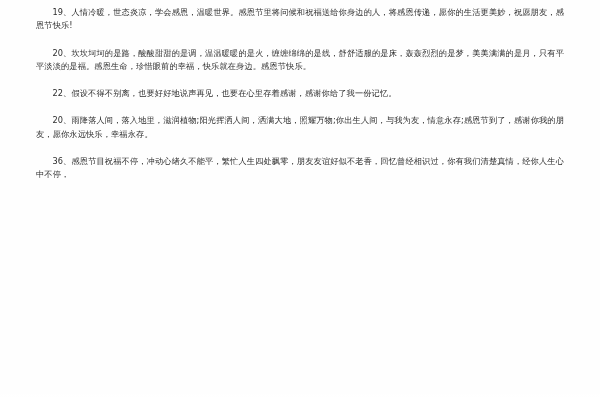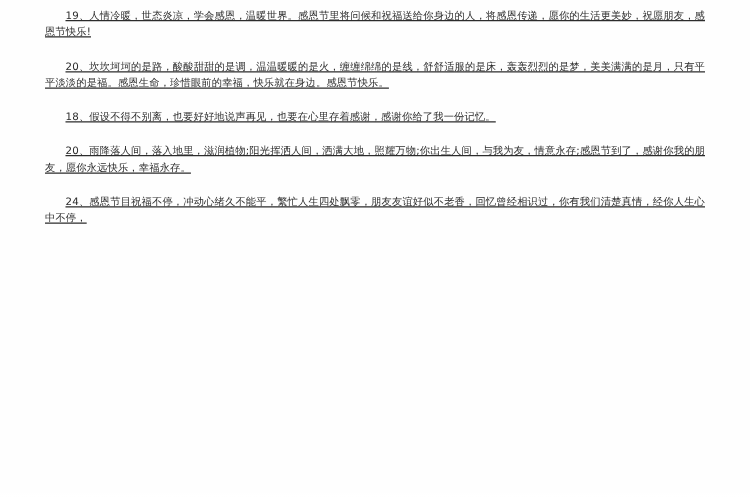--- a/index.html
+++ b/index.html
@@ -25,21 +25,20 @@
   .para {
     font-size: 8.2px;
     line-height: 1.62;
     color: #2c2c2c;
     text-align: justify;
     text-justify: inter-ideograph;
     margin: 0 0 14px 0;
     text-indent: 2em;
     letter-spacing: 0.15px;
     font-family: "DejaVu Sans", sans-serif;
-    text-decoration: underline;
   }
   .para.first {
     text-indent: 2em;
     margin-top: 2px;
   }
   .para.clipped {
     margin-bottom: 0;
   }
   .fade-bottom {
     position: absolute;
@@ -51,18 +50,18 @@
     pointer-events: none;
   }
 </style>
 </head>
 <body>
 
 <div class="page">
 
   <p class="para first">19、人情冷暖，世态炎凉，学会感恩，温暖世界。感恩节里将问候和祝福送给你身边的人，将感恩传递，愿你的生活更美妙，祝愿朋友，感恩节快乐!</p>
   <p class="para">20、坎坎坷坷的是路，酸酸甜甜的是调，温温暖暖的是火，缠缠绵绵的是线，舒舒适服的是床，轰轰烈烈的是梦，美美满满的是月，只有平平淡淡的是福。感恩生命，珍惜眼前的幸福，快乐就在身边。感恩节快乐。</p>
-  <p class="para">18、假设不得不别离，也要好好地说声再见，也要在心里存着感谢，感谢你给了我一份记忆。</p>
+  <p class="para">22、假设不得不别离，也要好好地说声再见，也要在心里存着感谢，感谢你给了我一份记忆。</p>
   <p class="para">20、雨降落人间，落入地里，滋润植物;阳光挥洒人间，洒满大地，照耀万物;你出生人间，与我为友，情意永存;感恩节到了，感谢你我的朋友，愿你永远快乐，幸福永存。</p>
-  <p class="para clipped">24、感恩节目祝福不停，冲动心绪久不能平，繁忙人生四处飘零，朋友友谊好似不老香，回忆曾经相识过，你有我们清楚真情，经你人生心中不停，</p>
+  <p class="para clipped">36、感恩节目祝福不停，冲动心绪久不能平，繁忙人生四处飘零，朋友友谊好似不老香，回忆曾经相识过，你有我们清楚真情，经你人生心中不停，</p>
 
   <div class="fade-bottom"></div>
 </div>
 
 </body></html>

